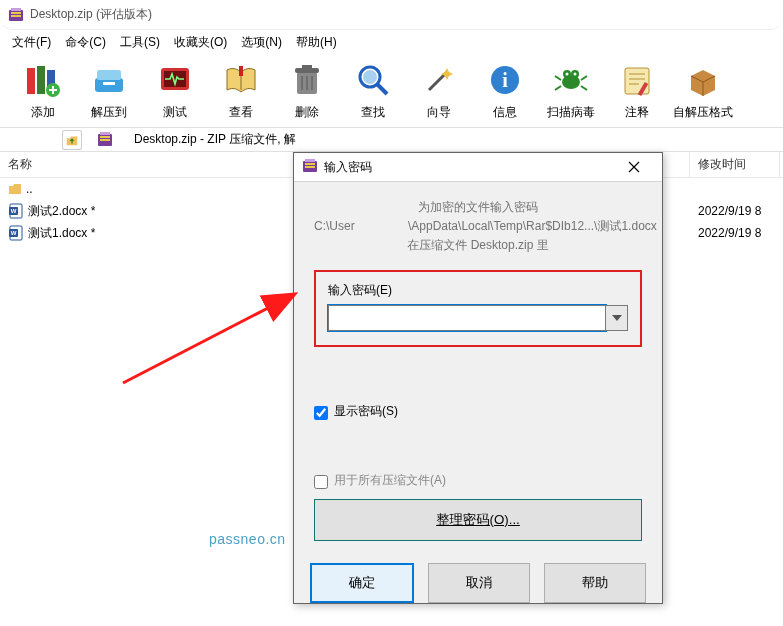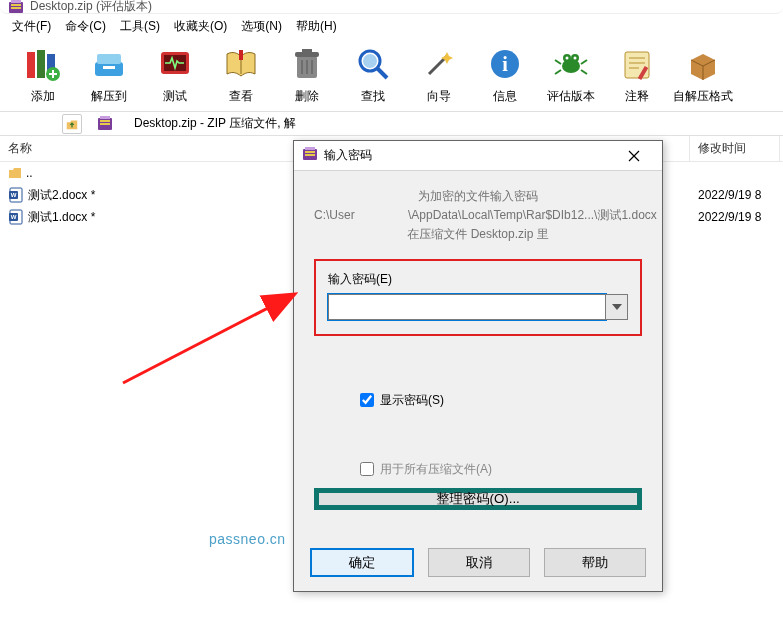--- a/index.html
+++ b/index.html
@@ -1,19 +1,19 @@
 <!DOCTYPE html>
 <html><head>
 <meta charset="utf-8">
 <style>
   * { box-sizing: border-box; margin: 0; padding: 0; }
   body { font-family: "Microsoft YaHei", "Segoe UI", Tahoma, sans-serif; font-size: 12px; background: #fff; width: 783px; height: 626px; overflow: hidden; position: relative; }
 
   
-  .titlebar { height: 14px; background: #fff; display: flex; align-items: center; padding: 0 8px; gap: 6px; border-bottom: 1px solid #eee; border-radius: 13px; }
+  .titlebar { height: 30px; background: #fff; display: flex; align-items: center; padding: 0 8px; gap: 6px; border-bottom: 1px solid #eee; border-radius: 13px; }
   .titlebar .app-icon { width: 16px; height: 16px; }
   .titlebar .title { color: #555; font-size: 12px; }
 
   
   .menubar { height: 24px; display: flex; align-items: center; padding: 0 6px; gap: 2px; background: #fff; }
   .menubar span { padding: 2px 6px; color: #000; }
 
   
   .toolbar { display: flex; align-items: flex-start; padding: 4px 10px 4px 10px; gap: 0; border-bottom: 1px solid #e0e0e0; }
   .tool { display: flex; flex-direction: column; align-items: center; width: 66px; padding: 2px 0; }
@@ -35,36 +35,36 @@
   .filelist { }
   .row { height: 22px; display:flex; align-items:center; }
   .row .cell { padding: 0 8px; display:flex; align-items:center; gap:4px; }
   .row .cell-name { width:690px; }
   .row .cell-mtime { width:90px;text-align:right; }
 
   .folder-ic { width:14px; height:14px; }
   .doc-ic { width:16px; height:16px; }
 
   
-  .dialog { position: absolute; left: 293px; top: 140px; width: 370px; height: 452px; border: 1px solid #646464; background: #f0f0f0; box-shadow: 2px 2px 8px rgba(0,0,0,.25); display:flex; flex-direction:column; }
+  .dialog { position: absolute; left: 293px; top: 152px; width: 370px; height: 452px; border: 1px solid #646464; background: #f0f0f0; box-shadow: 2px 2px 8px rgba(0,0,0,.25); display:flex; flex-direction:column; }
   .dlg-title { height: 30px; background:#fff; display:flex; align-items:center; padding:0 8px; gap:6px; border-bottom:1px solid #d4d4d4; }
   .dlg-title .t { flex:1; font-size:12px; color:#000; }
   .dlg-title .close { width:40px; height:28px; display:flex; align-items:center; justify-content:center; font-size:16px; }
   .dlg-body { padding: 16px 20px 12px 20px; flex:1; display:flex; flex-direction:column; }
   .dlg-msg { text-align:center; color:#737373; line-height:1.6; margin-bottom:14px; }
   .field-group { border: 2px solid #e02020; padding: 10px 12px 14px 12px; }
   .field-label { margin-bottom: 6px; color:#000; }
   .pwd-wrap { display:flex; }
   .pwd-wrap input { flex:1; height:26px; border:1px solid #7a7a7a; padding:0 6px; font-size:12px; outline:1px solid #0078d7; }
   .pwd-wrap .dd { width:22px; height:26px; border:1px solid #7a7a7a; border-left:none; background:#e8e8e8; display:flex; align-items:center; justify-content:center; }
-  .chk { display:flex; align-items:center; gap:6px; color:#000;margin-left:46px; }
+  .chk { display:flex; align-items:flex-end; gap:6px; color:#000; }
   .chk input { width:14px; height:14px; }
-  .dlg-btn { height:22px; border:5px solid #0f766e; background:#e1e1e1; display:flex; align-items:center; justify-content:center; color:#000; width:100%; }
+  .dlg-btn { height:42px; border:1px solid #0f766e; background:#e1e1e1; display:flex; align-items:center; justify-content:center; color:#000; width:100%;text-decoration:underline; }
   .dlg-actions { display:flex; gap:14px; padding: 10px 16px 14px 16px; }
-  .dlg-actions .act { flex:1; height:29px; border:1px solid #adadad; background:#e1e1e1; display:flex; align-items:center; justify-content:center; color:#000; }
+  .dlg-actions .act { flex:1; height:40px; border:1px solid #adadad; background:#e1e1e1; display:flex; align-items:center; justify-content:center; color:#000; }
   .dlg-actions .act.primary { border:2px solid #0078d7; background:#e5f1fb; }
 
   
   .arrow-svg { position:absolute; left:115px; top:225px; pointer-events:none; }
 
   
   .watermark { position:absolute; left:209px; top:531px; color:#4da0c8; font-size:14px; letter-spacing:.5px; }
 </style>
 </head>
 <body>
@@ -181,21 +181,21 @@
           <circle cx="16" cy="14" r="4" fill="#2a8a2a"></circle>
           <circle cx="24" cy="14" r="4" fill="#2a8a2a"></circle>
           <circle cx="16" cy="14" r="1.5" fill="#fff"></circle>
           <circle cx="24" cy="14" r="1.5" fill="#fff"></circle>
           <line x1="10" y1="20" x2="4" y2="16" stroke="#2a8a2a" stroke-width="2"></line>
           <line x1="30" y1="20" x2="36" y2="16" stroke="#2a8a2a" stroke-width="2"></line>
           <line x1="10" y1="26" x2="4" y2="30" stroke="#2a8a2a" stroke-width="2"></line>
           <line x1="30" y1="26" x2="36" y2="30" stroke="#2a8a2a" stroke-width="2"></line>
         </svg>
       </span>
-    <span class="lbl">评估版本</span>
+    <span class="lbl">扫描病毒</span>
   </div>
   <div class="tool">
     <span class="ic">
         <svg viewBox="0 0 40 40">
           <rect x="8" y="8" width="24" height="26" rx="2" fill="#f4e8b0" stroke="#b89030"></rect>
           <line x1="12" y1="14" x2="28" y2="14" stroke="#b89030"></line>
           <line x1="12" y1="19" x2="28" y2="19" stroke="#b89030"></line>
           <line x1="12" y1="24" x2="22" y2="24" stroke="#b89030"></line>
           <rect x="24" y="22" width="4" height="14" fill="#d04040" transform="rotate(30 26 29)"></rect>
         </svg>

